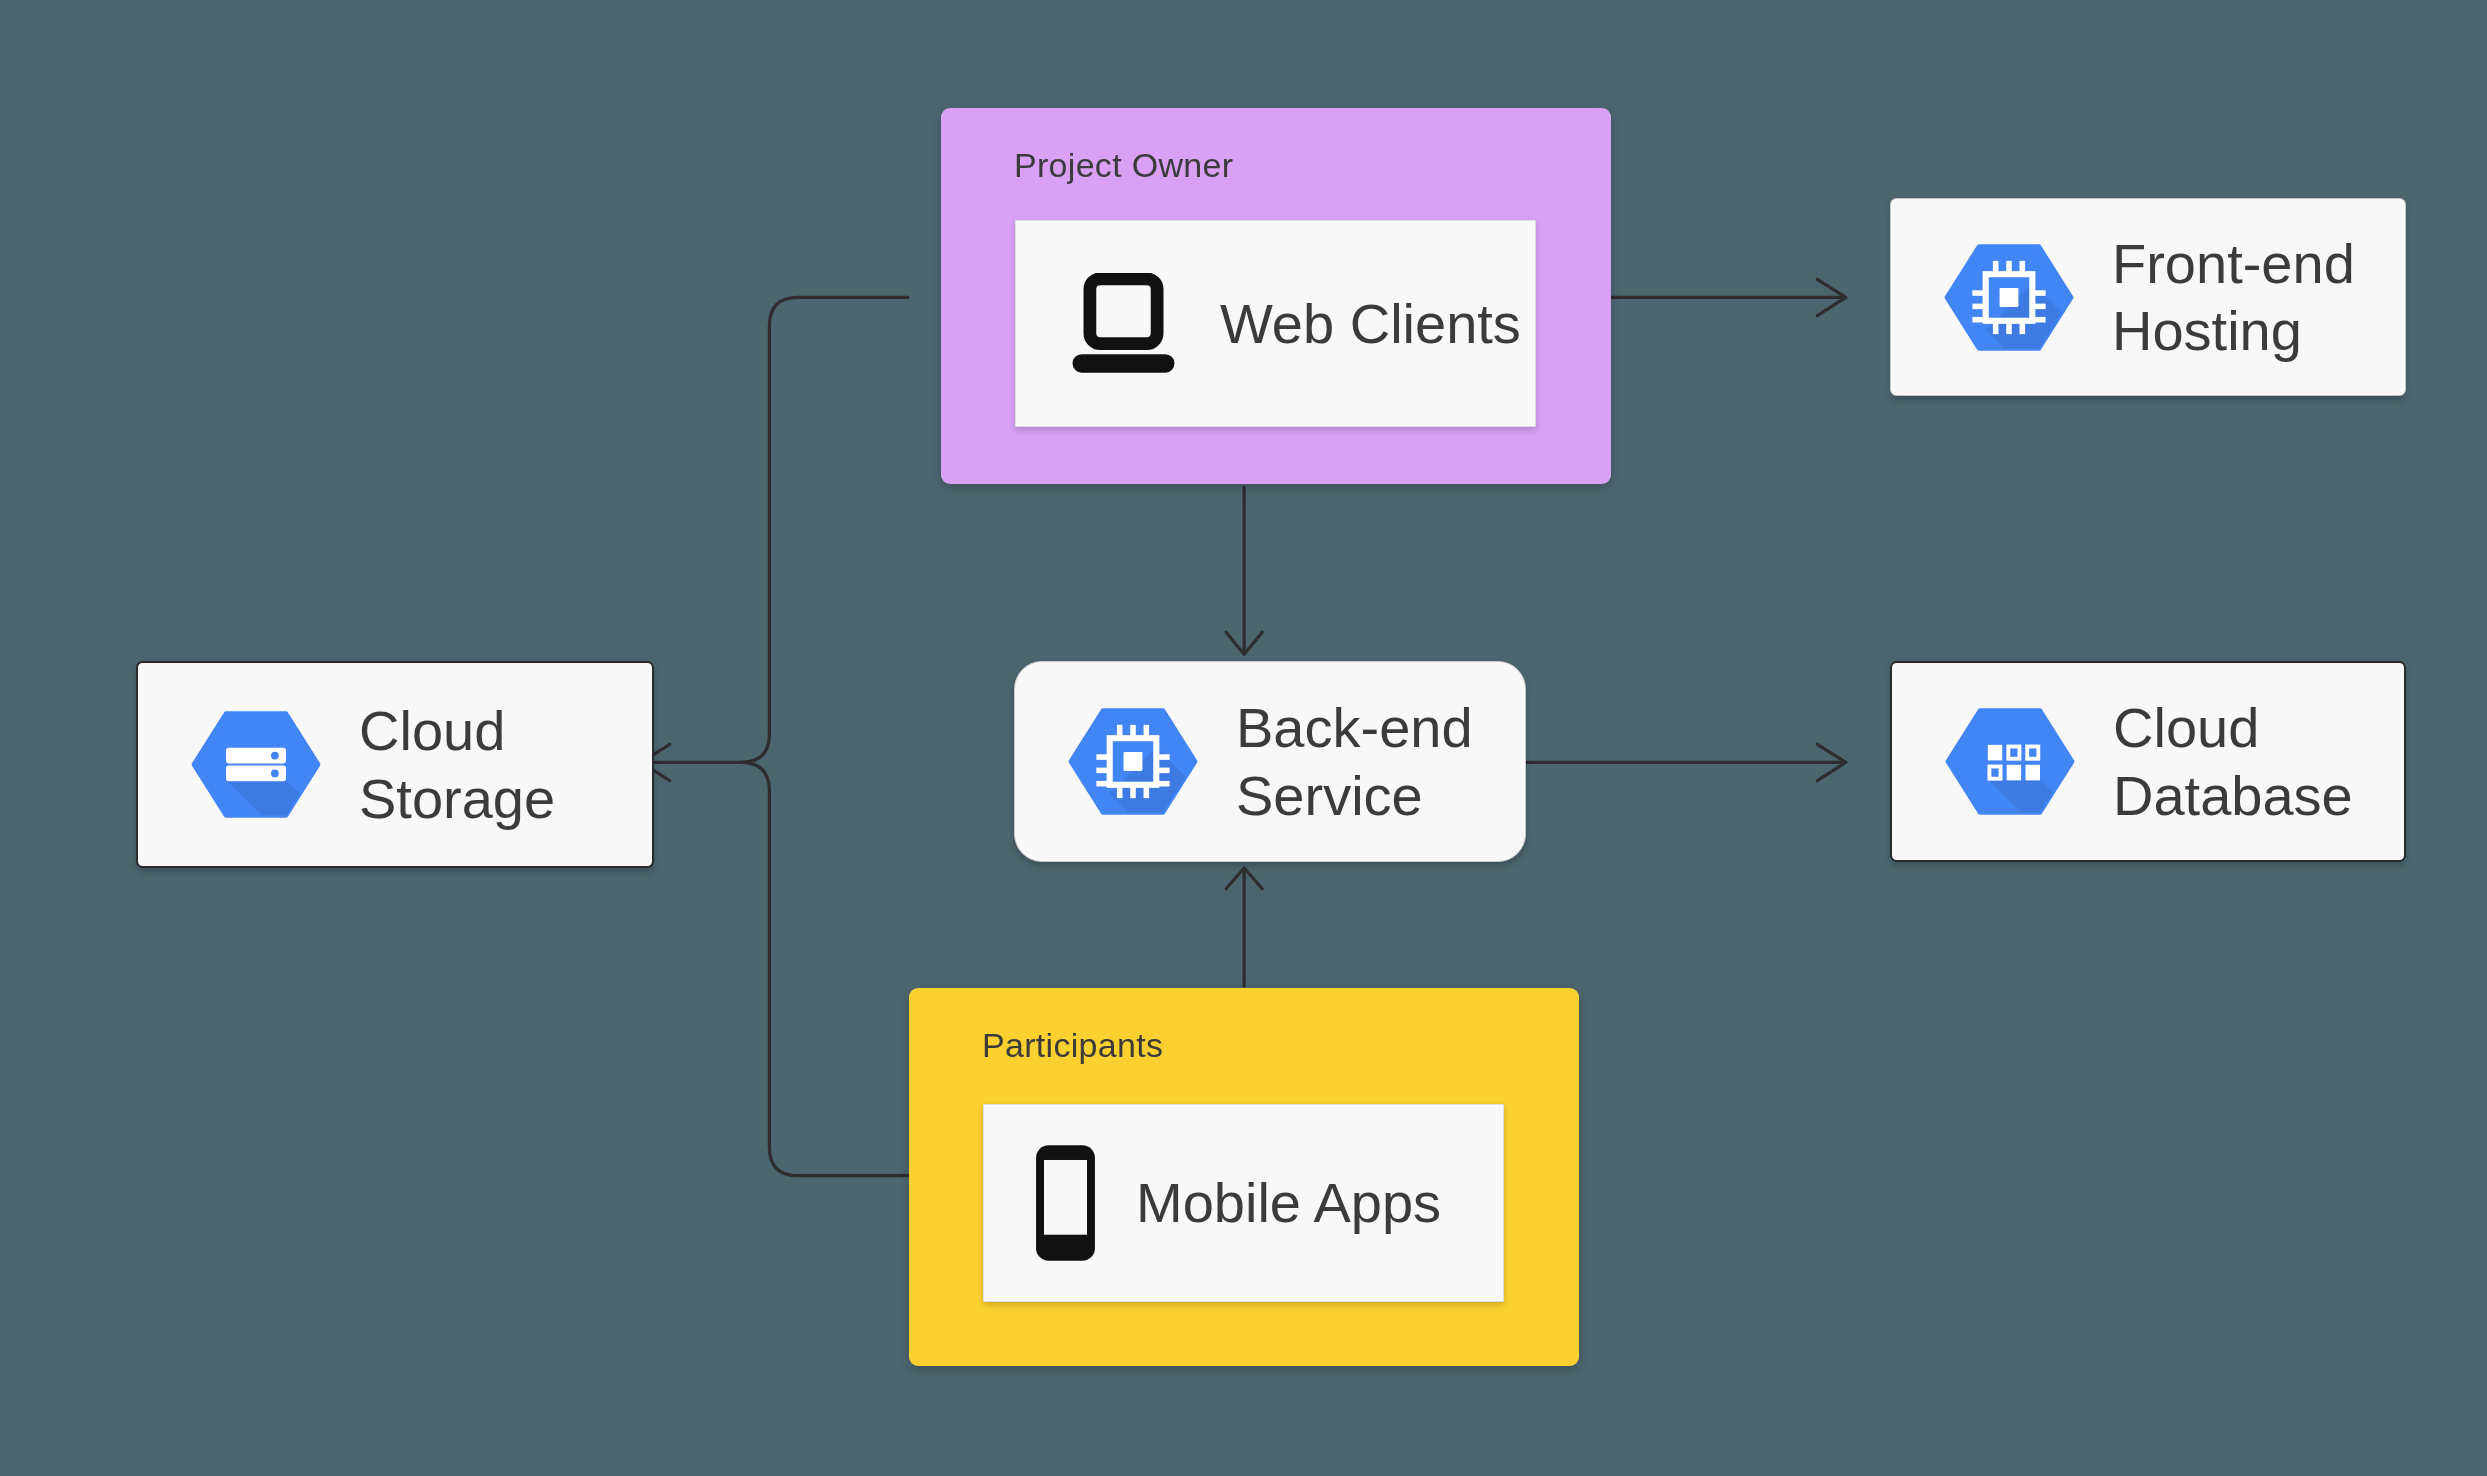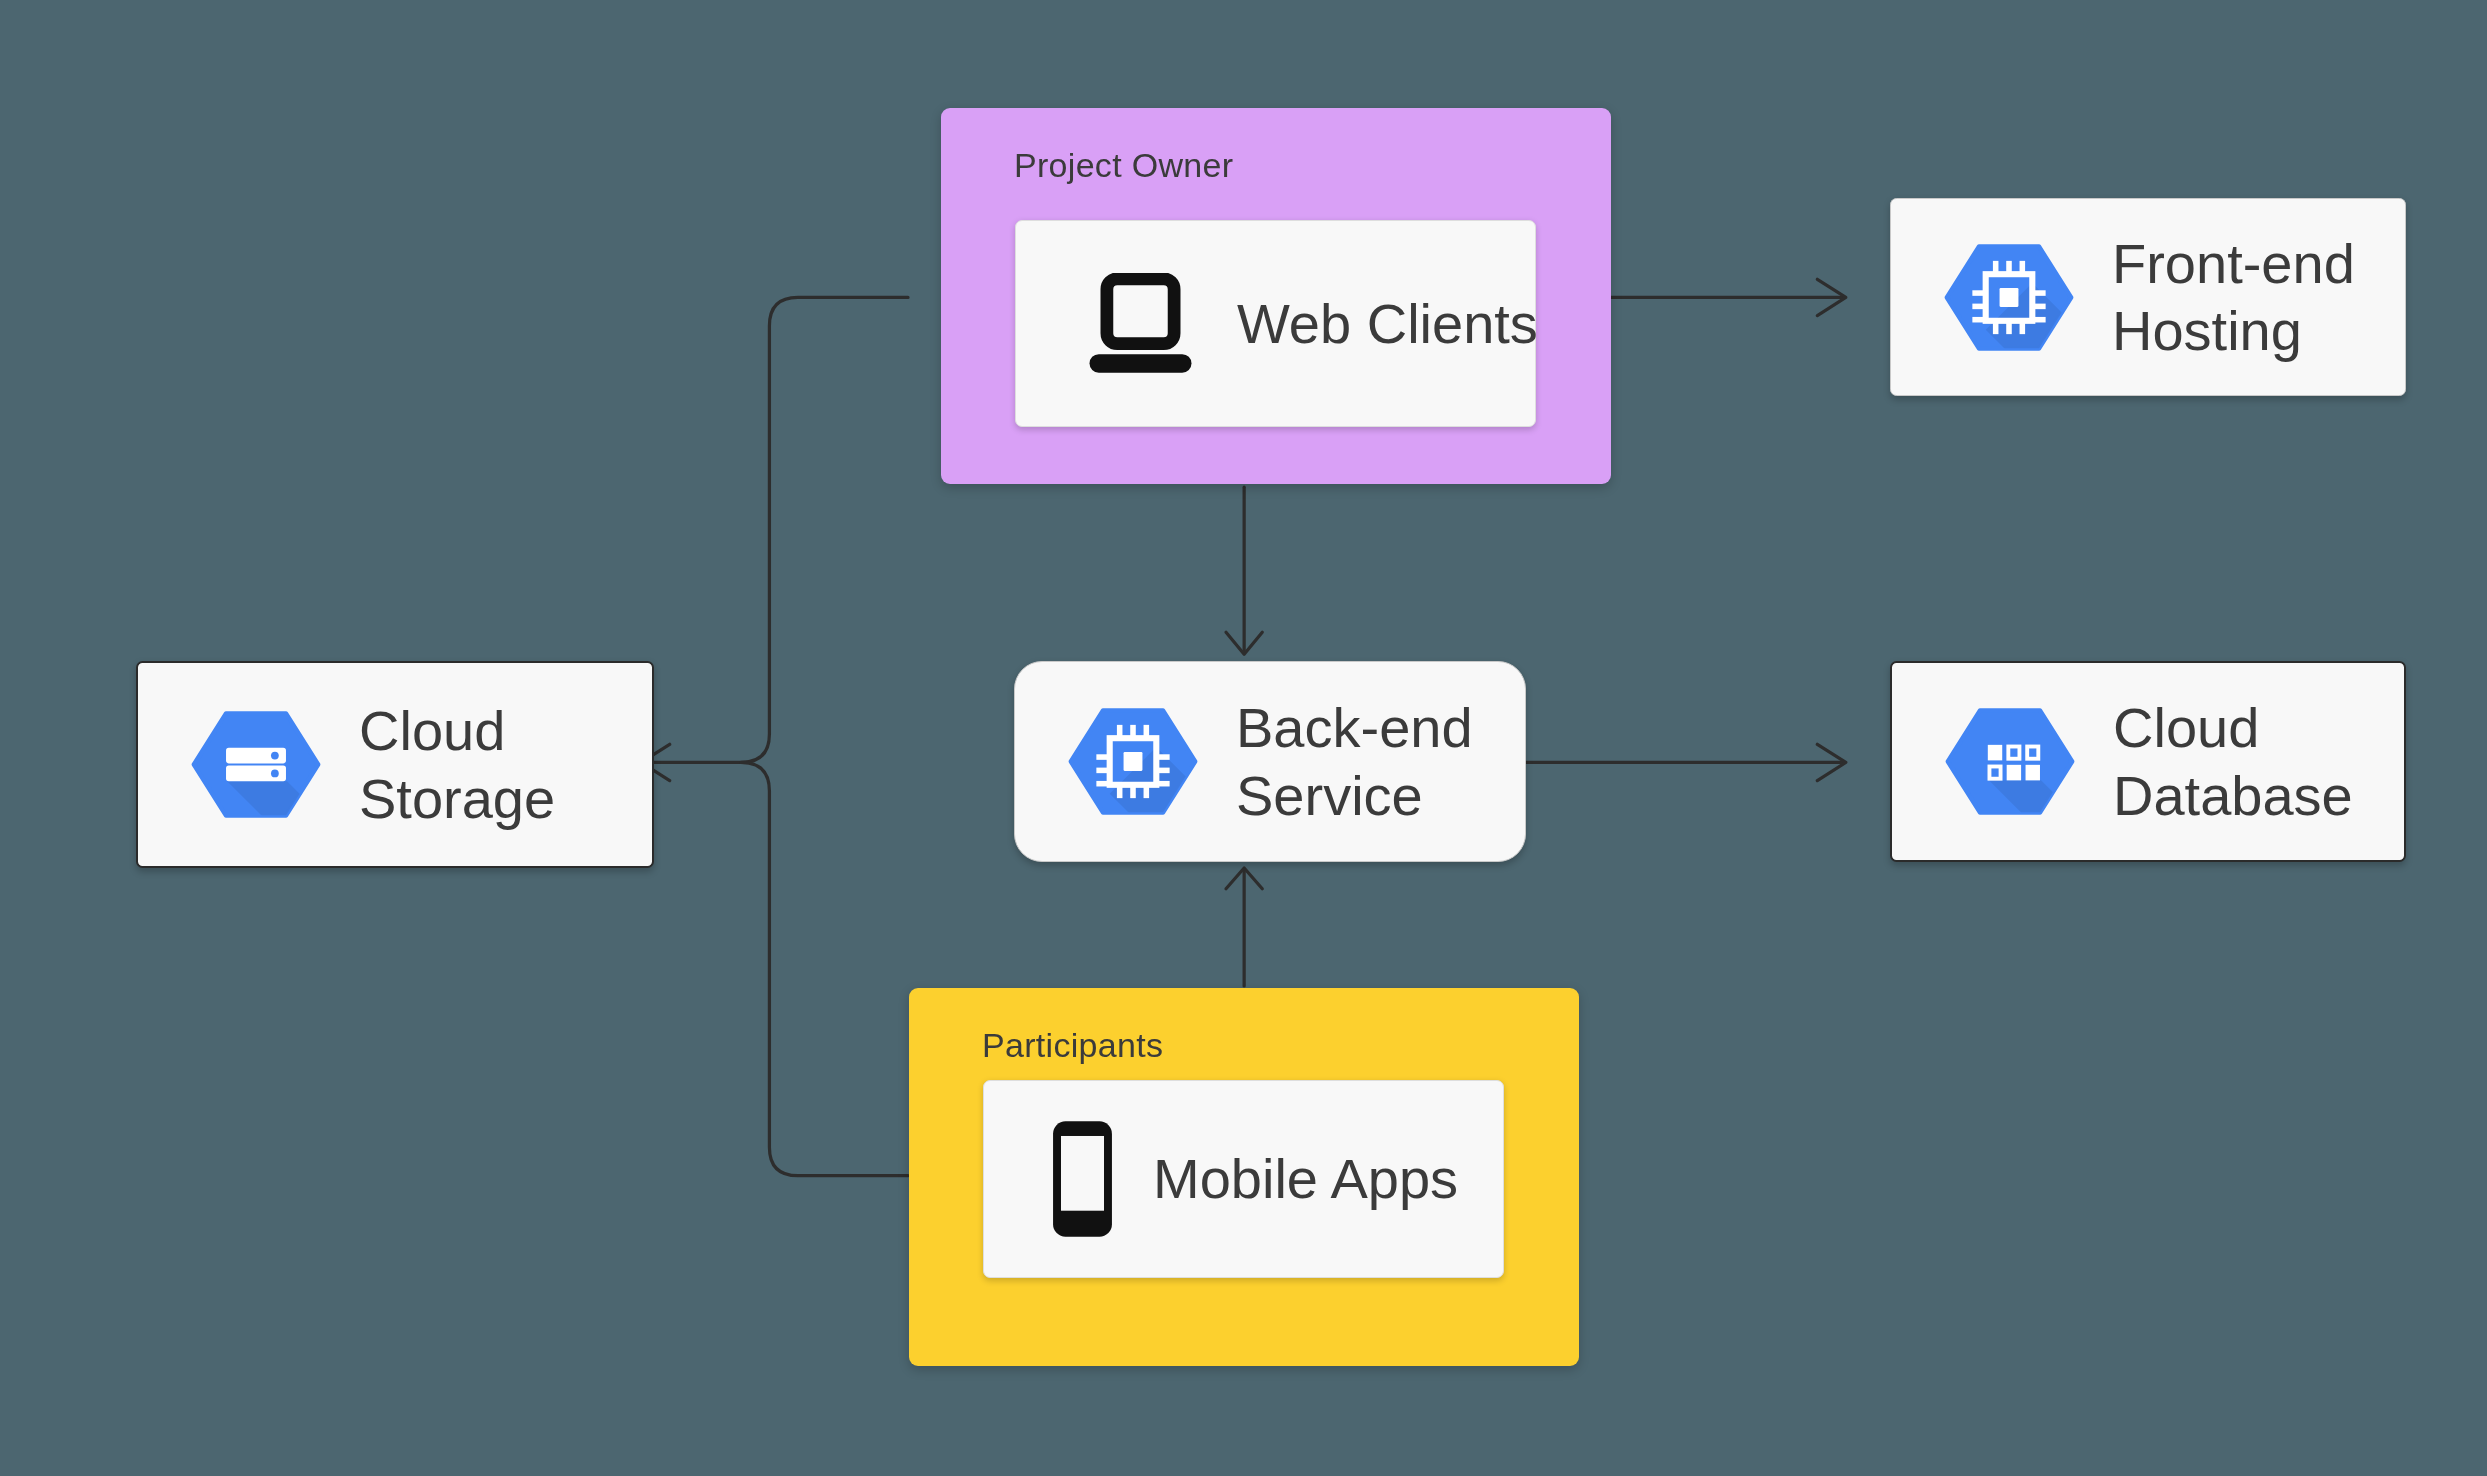--- a/index.html
+++ b/index.html
@@ -41,26 +41,26 @@
     position:absolute;background:var(--node-bg);
     border-radius:6.5px;display:flex;align-items:center;
     box-sizing:border-box;
   }
   .node .label{
     font-size:56px;line-height:1.2;color:var(--text-dark);
     white-space:nowrap;
   }
   .node-inner{
     border:1.9px solid var(--border-inner);
-    border-radius:7px;
+    border-radius:1px;
     box-shadow:0 2.6px 6.5px rgba(0,0,0,0.18);
-    padding-left:66px;gap:38px;
+    padding-left:49px;gap:38px;
   }
   .node-web-clients{left:74px;top:112px;width:521px;height:207px;}
-  .node-mobile-apps{left:74px;top:92px;width:521px;height:198px;}
+  .node-mobile-apps{left:74px;top:116px;width:521px;height:198px;}
   .node-outer{
     box-shadow:0 3.2px 7.8px rgba(0,0,0,0.22);
     padding-left:53px;gap:38px;margin-left:28px;
   }
   .border-light-box{border:1.9px solid var(--border-light);}
   .border-dark-box{border:2.6px solid var(--border-dark);}
   .node-front-end{left:1862px;top:198px;width:516px;height:198px;}
   .node-cloud-storage{left:108px;top:661px;width:518px;height:207px;}
   .node-back-end{left:986px;top:661px;width:512px;height:201px;border-radius:28px;}
   .node-cloud-database{left:1862px;top:661px;width:516px;height:201px;}

